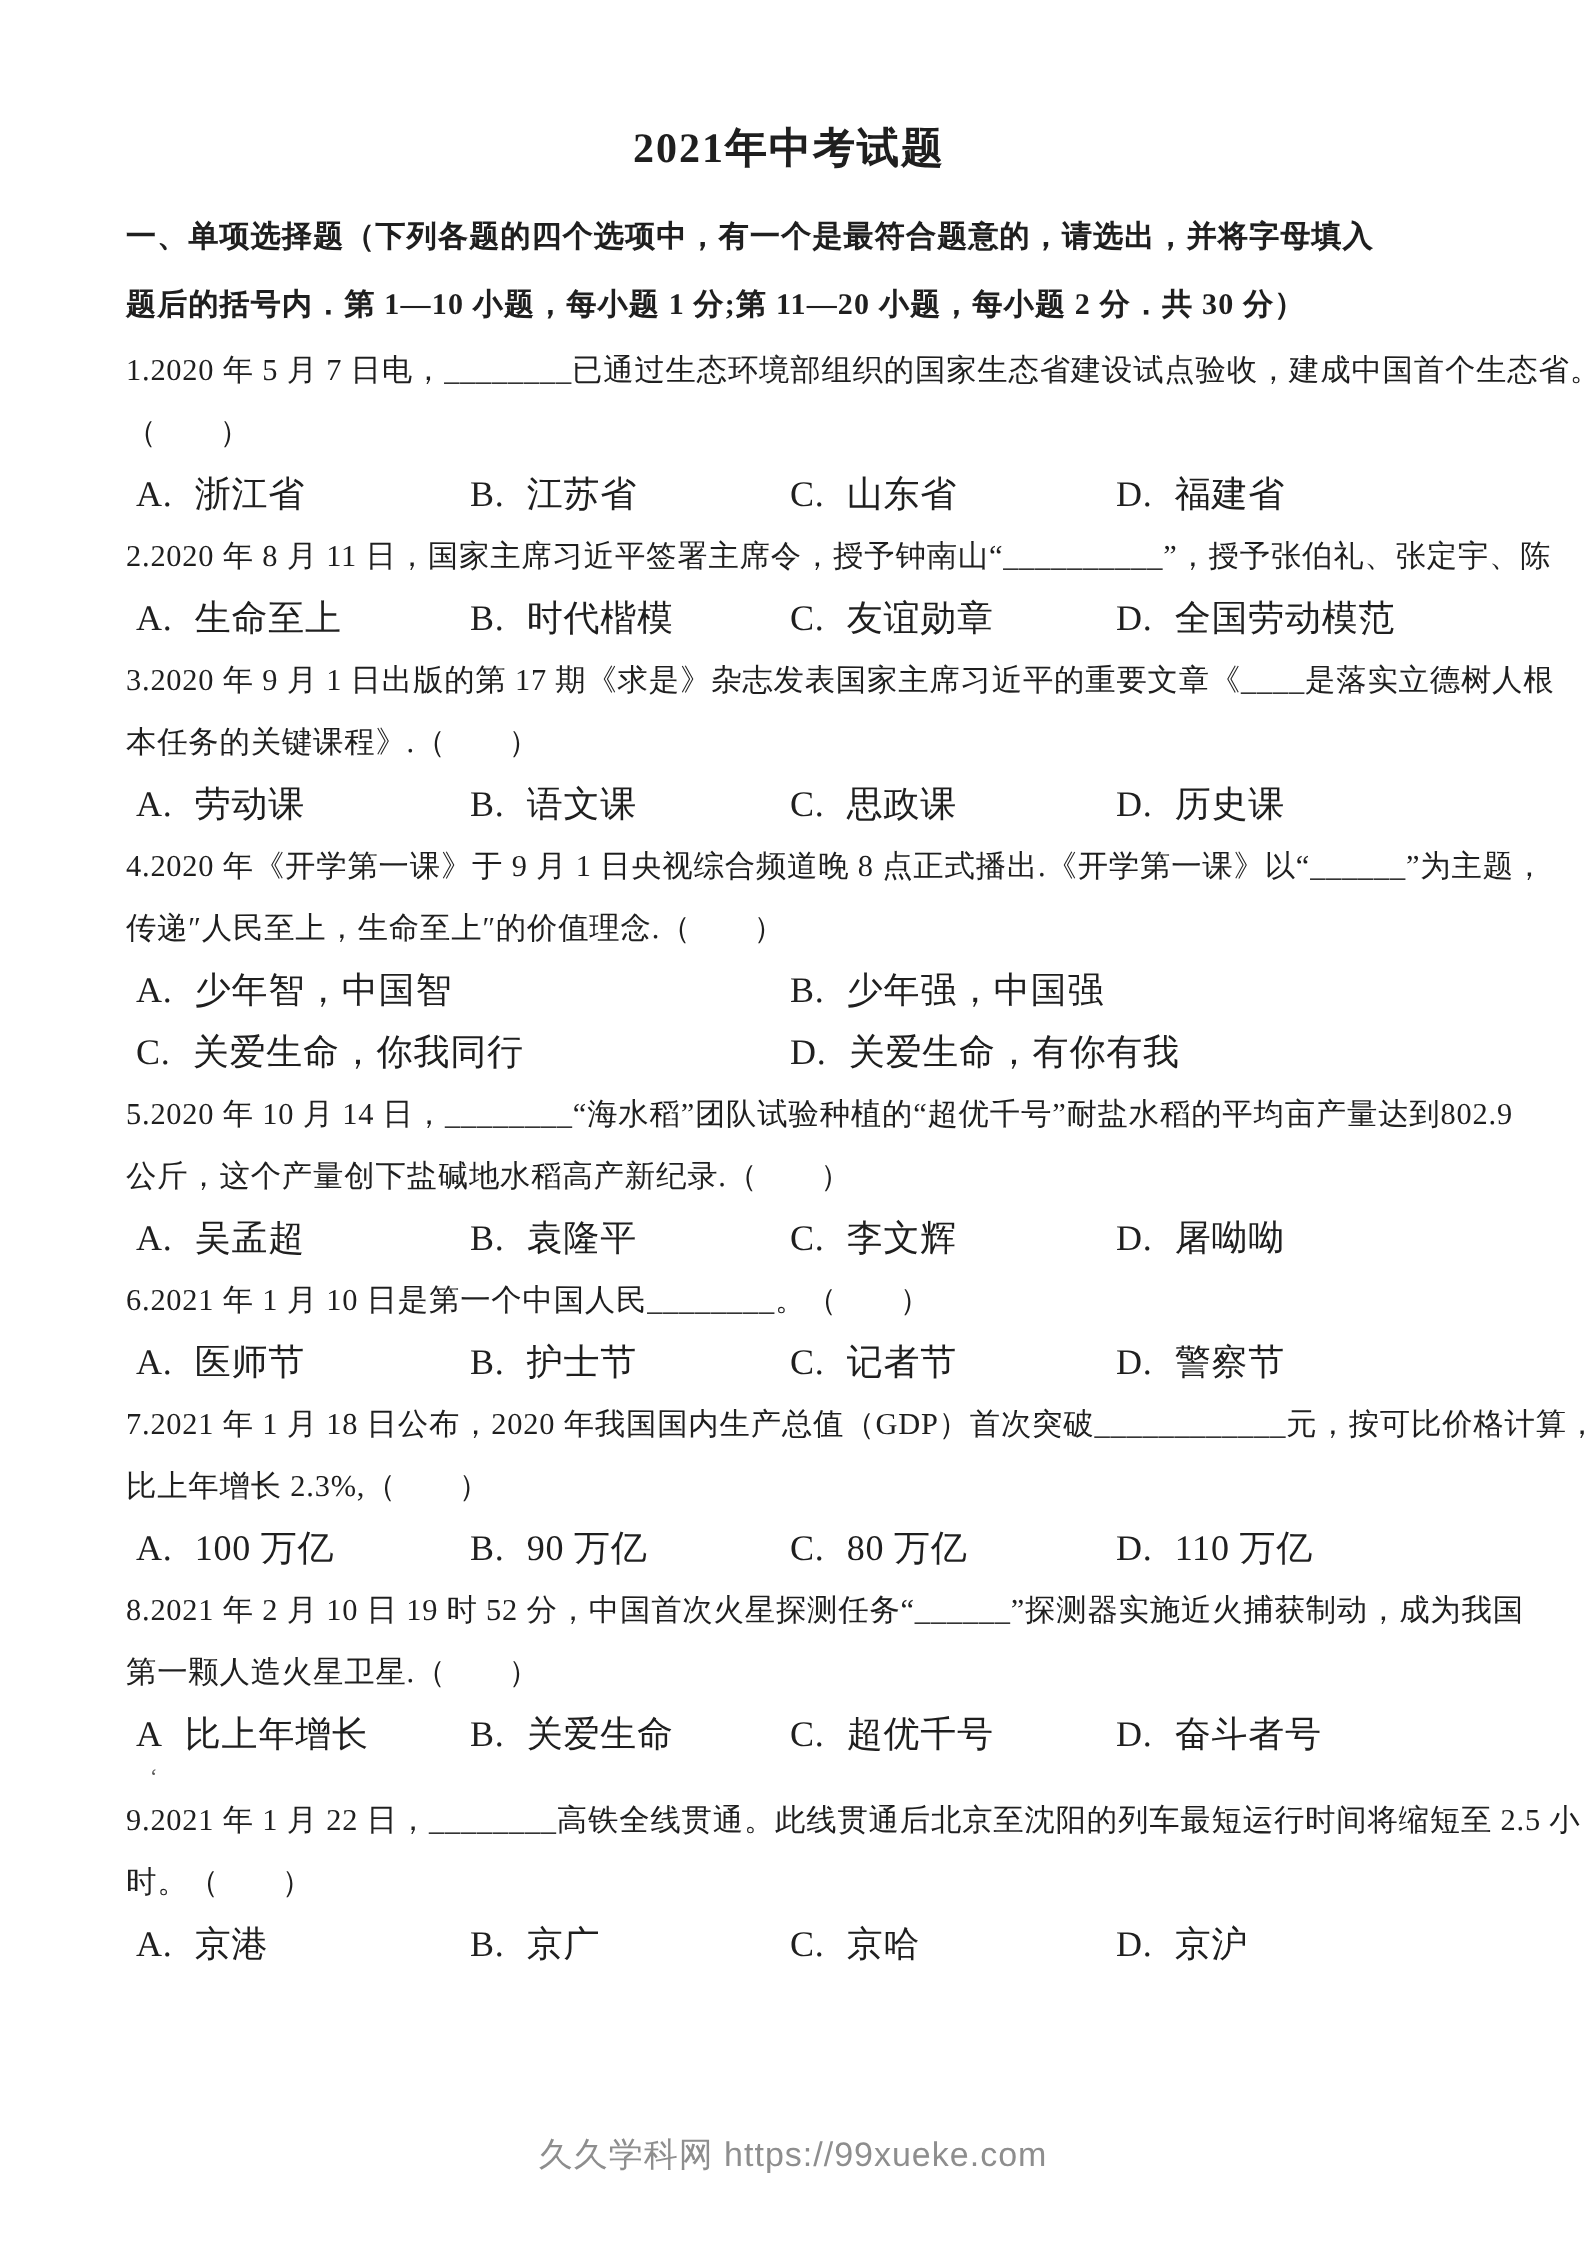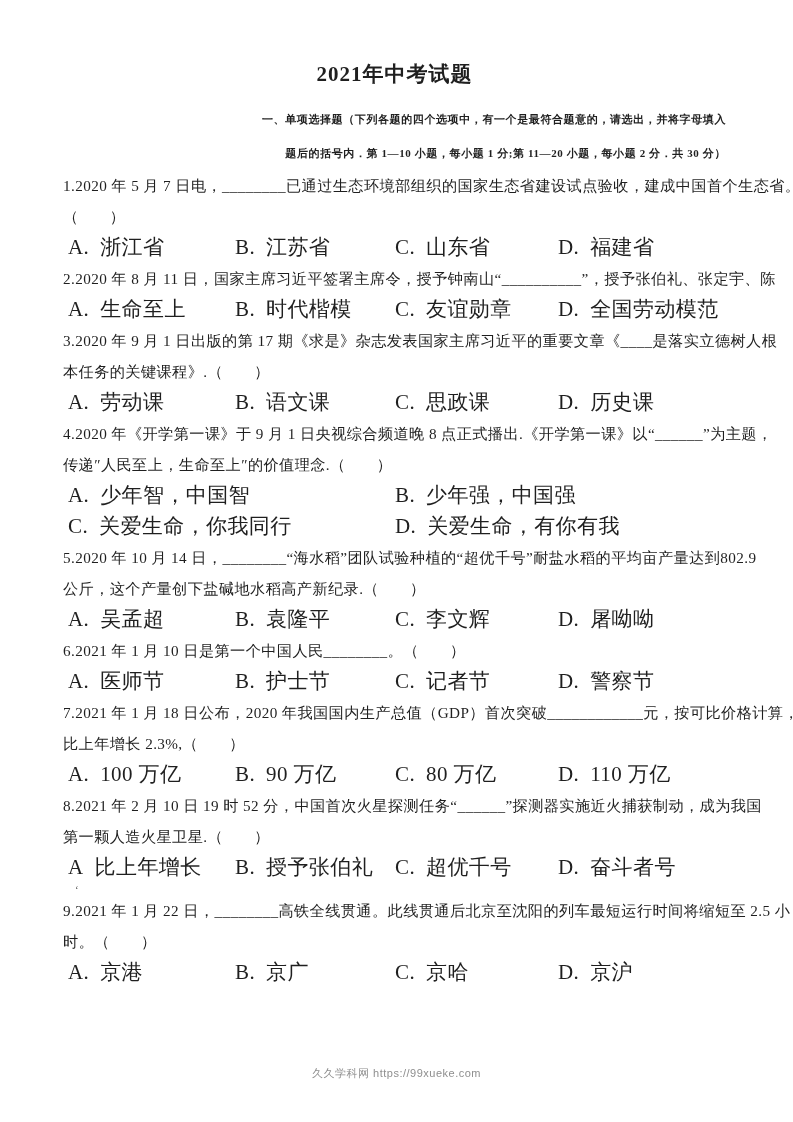--- a/index.html
+++ b/index.html
@@ -18,58 +18,57 @@
   }
   .doc-title{
     text-align:center;
     font-size:21px;
     font-weight:bold;
     line-height:32px;
     margin:0 0 12px 0;
     letter-spacing:1px;
   }
   .heading-line{
-    font-size:11px;
+    font-size:15px;
     font-weight:bold;
     line-height:34px;
     letter-spacing:0.6px;
     white-space:nowrap;
-    text-align:right;
   }
   .question{margin:0;}
   .qline{
     font-size:15.2px;
     line-height:31px;
     letter-spacing:0.4px;
     white-space:nowrap;
   }
   .options{
     display:grid;
     padding-left:5px;
-    font-size:21px;
+    font-size:18px;
     line-height:31px;
     letter-spacing:0.4px;
   }
   .options.cols-4{grid-template-columns:167px 160px 163px 1fr;}
   .options.cols-2{grid-template-columns:327px 1fr;}
   .opt{white-space:nowrap;}
   .opt-label{margin-right:11px;}
   .artifact{
     font-size:11px;
     line-height:12px;
     height:12px;
     padding-left:12px;
     color:#555;
   }
   .footer{
     position:absolute;
     left:0;right:0;
     top:1066px;
     text-align:center;
-    font-size:11px;
+    font-size:17px;
     color:#8e8e8e;
     letter-spacing:0.5px;
     font-family:"Liberation Sans","DejaVu Sans",sans-serif;
   }
   .footer a{color:#8e8e8e;text-decoration:none;}
 </style>
 </head>
 <body>
 
 <div class="page">
@@ -155,21 +154,21 @@
         <span class="opt"><span class="opt-label">C.</span><span>80 万亿</span></span>
         <span class="opt"><span class="opt-label">D.</span><span>110 万亿</span></span>
       </div>
     </div>
 
     <div class="question">
       <div class="qline">8.2021 年 2 月 10 日 19 时 52 分，中国首次火星探测任务“______”探测器实施近火捕获制动，成为我国</div>
       <div class="qline">第一颗人造火星卫星.（　　）</div>
       <div class="options cols-4">
         <span class="opt"><span class="opt-label">A</span><span>比上年增长</span></span>
-        <span class="opt"><span class="opt-label">B.</span><span>授予张伯礼</span></span>
+        <span class="opt"><span class="opt-label">B.</span><span>关爱生命</span></span>
         <span class="opt"><span class="opt-label">C.</span><span>超优千号</span></span>
         <span class="opt"><span class="opt-label">D.</span><span>奋斗者号</span></span>
       </div>
       <div class="artifact">ʻ</div>
     </div>
 
     <div class="question">
       <div class="qline">9.2021 年 1 月 22 日，________高铁全线贯通。此线贯通后北京至沈阳的列车最短运行时间将缩短至 2.5 小</div>
       <div class="qline">时。（　　）</div>
       <div class="options cols-4">

